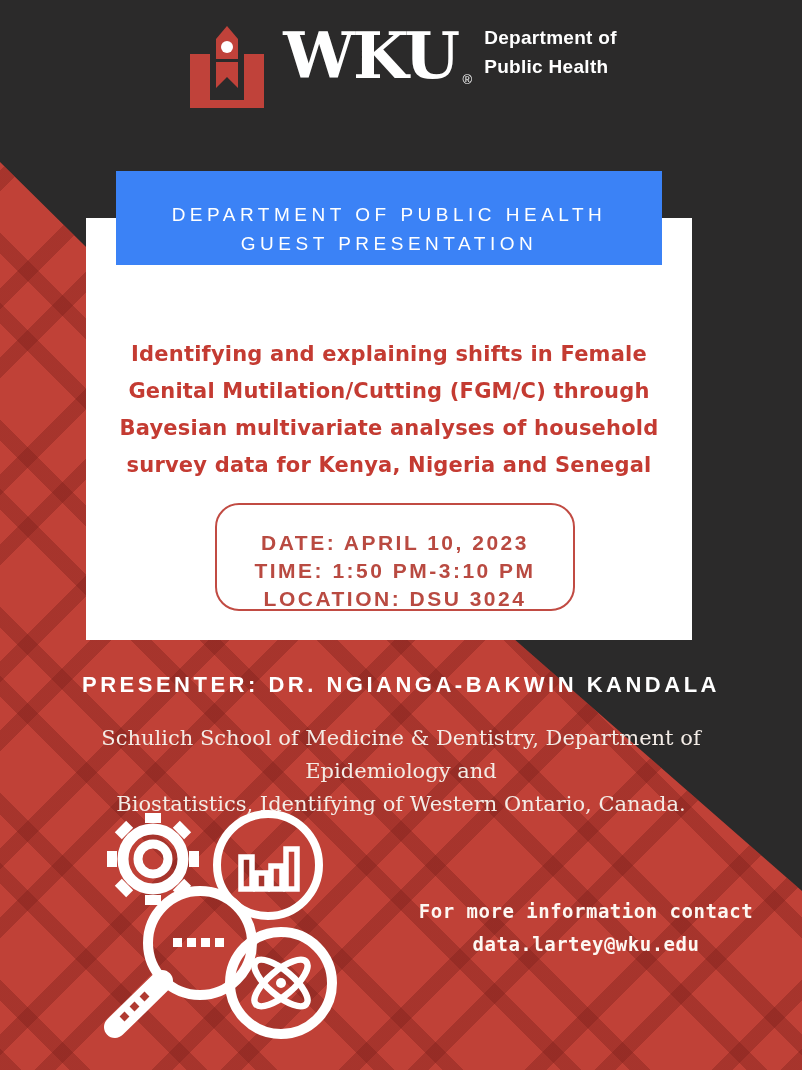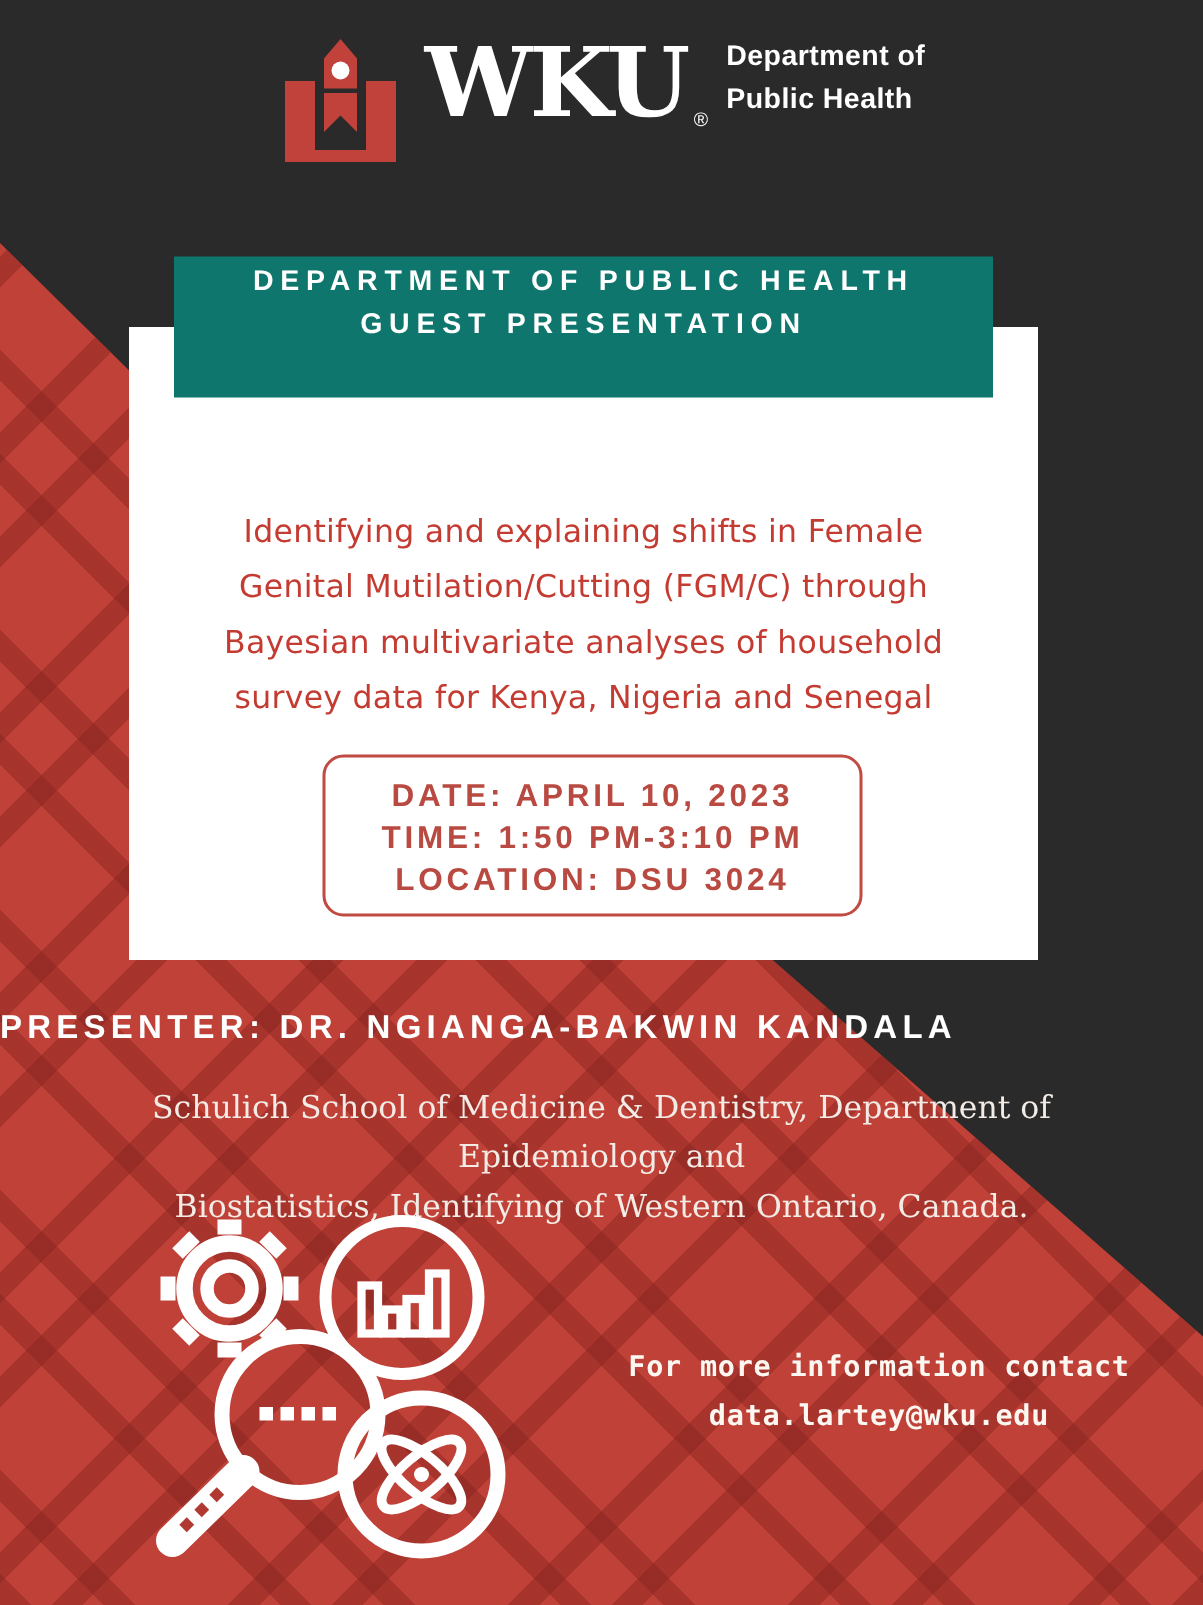--- a/index.html
+++ b/index.html
@@ -33,44 +33,44 @@
     position:absolute;right:-2px;bottom:2px;font-size:13px;letter-spacing:0;
     font-family:"Liberation Sans", sans-serif;font-weight:normal;
   }
   .dept{
     color:#ffffff;font-weight:bold;font-size:19px;line-height:1.5;
     letter-spacing:.3px;
   }
   
   .banner{
     position:absolute;left:116px;top:171px;width:546px;height:94px;
-    background:#0f766e;color:#ffffff;text-align:center;
-    font-weight:bold;font-size:19px;letter-spacing:4.5px;line-height:29px;
-    padding-top:2px;box-sizing:border-box;
+    background:#3b82f6;color:#ffffff;text-align:center;
+    font-weight:normal;font-size:19px;letter-spacing:4.5px;line-height:29px;
+    padding-top:29px;box-sizing:border-box;
   }
   
   .card{
     position:absolute;left:86px;top:218px;width:606px;height:422px;
     background:#ffffff;
   }
   .title{
     position:absolute;left:116px;top:336px;width:546px;
     text-align:center;color:#c43b32;
-    font-family:"DejaVu Sans", sans-serif;font-weight:normal;
+    font-family:"DejaVu Sans", sans-serif;font-weight:bold;
     font-size:21px;line-height:37px;letter-spacing:.2px;
   }
   .event-box{
     position:absolute;left:215px;top:503px;width:360px;height:108px;
-    border:2px solid #c14b43;border-radius:14px;box-sizing:border-box;
+    border:2px solid #c14b43;border-radius:24px;box-sizing:border-box;
     text-align:center;color:#b94a41;
     font-weight:bold;font-size:21px;letter-spacing:2.5px;line-height:28px;
-    padding-top:12px;
+    padding-top:24px;
   }
   .presenter{
-    position:absolute;left:0;top:672px;width:100%;text-align:left;
+    position:absolute;left:0;top:672px;width:100%;text-align:center;
     color:#ffffff;font-weight:bold;font-size:22px;letter-spacing:3.5px;
   }
   .affiliation{
     position:absolute;left:39px;top:722px;width:724px;text-align:center;
     color:#f3ece6;font-family:"DejaVu Serif", serif;
     font-size:21px;line-height:33px;
   }
   .icons{position:absolute;left:85px;top:800px;}
   .contact{
     position:absolute;left:400px;top:895px;width:372px;text-align:center;

